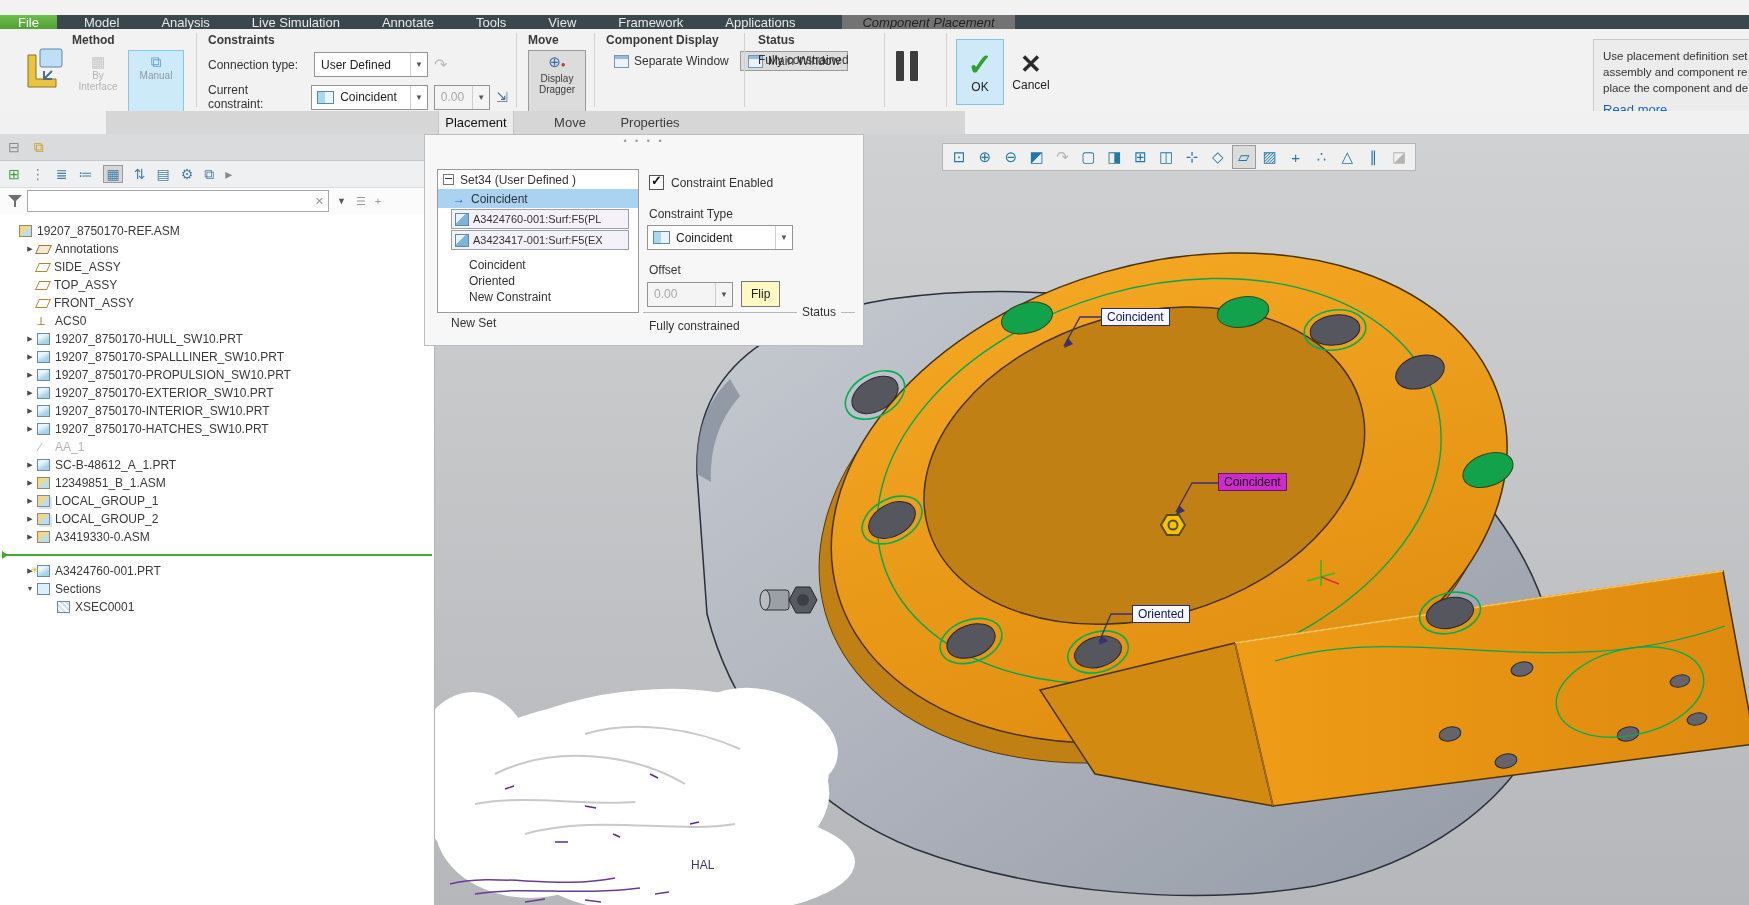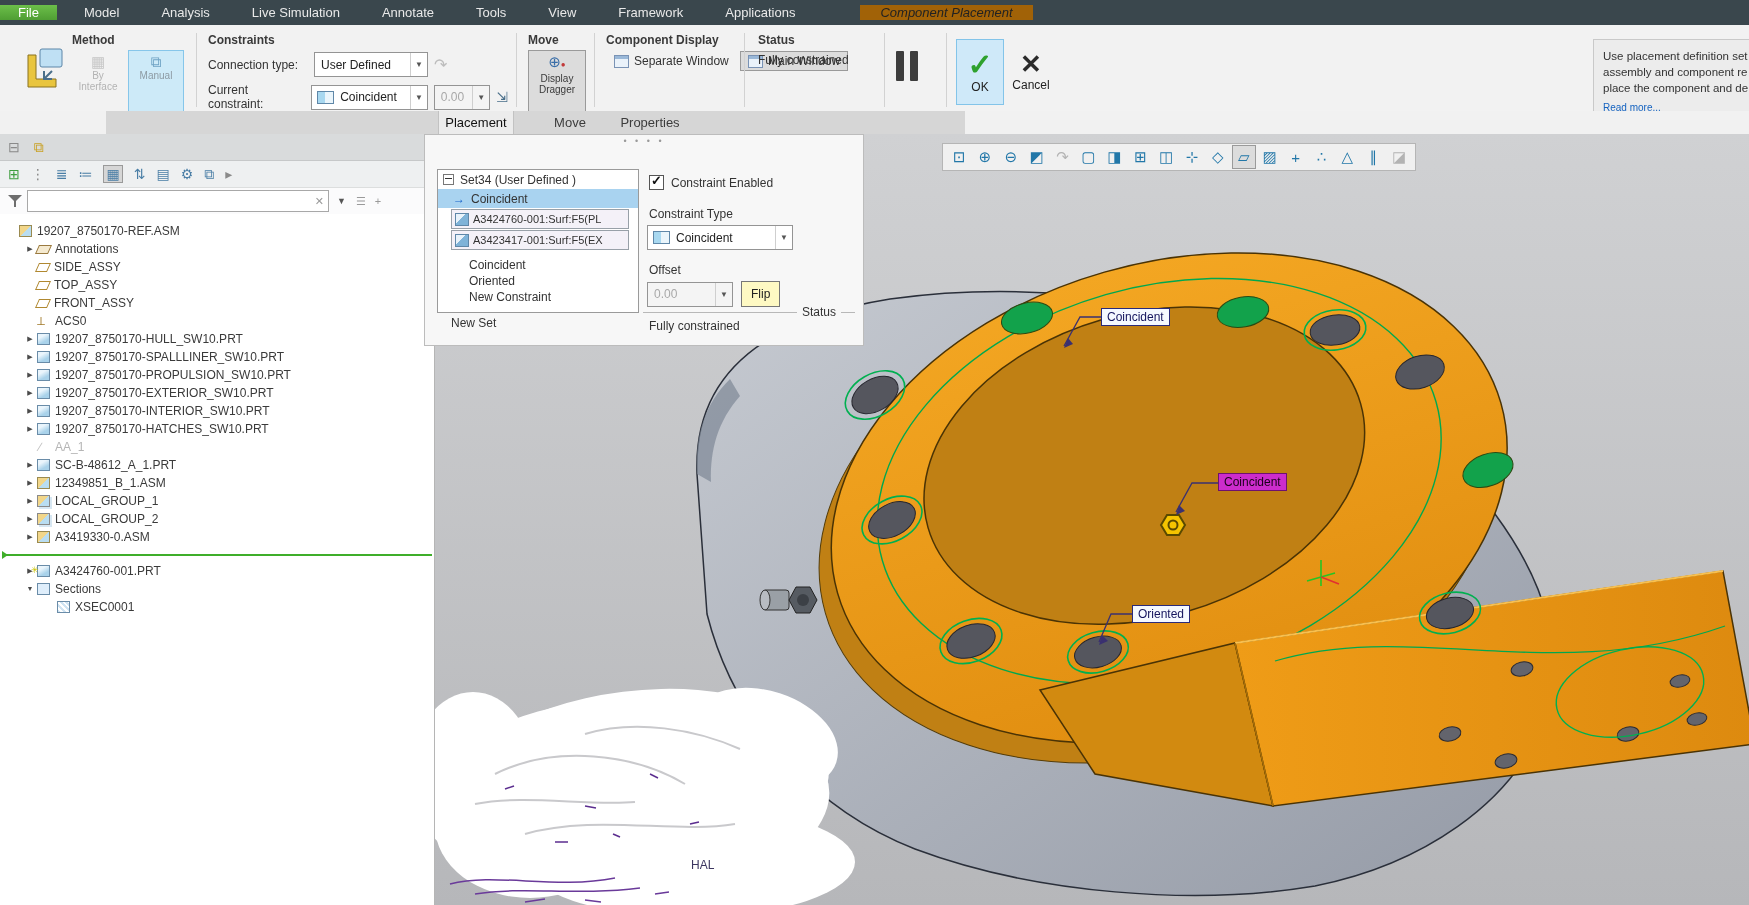--- a/index.html
+++ b/index.html
@@ -1,22 +1,22 @@
 <!DOCTYPE html>
 <html><head>
 <meta charset="utf-8">
 <style>
   html,body{margin:0;padding:0;background:#888;}
   #app{position:relative;width:1749px;height:905px;overflow:hidden;background:#f2f2f2;
        font-family:"Liberation Sans",sans-serif;color:#333;font-size:12px;-webkit-user-select:none;}
   
-  .mb{position:absolute;left:0;top:0;width:1749px;height:25px;background:#3a474d;display:flex;align-items:center;}
+  .mb{position:absolute;left:0;top:15px;width:1749px;height:25px;background:#3a474d;display:flex;align-items:flex-start;}
   .mi{display:flex;align-items:center;padding:0 21px;color:#e9e9e9;font-size:13px;cursor:default;}
   .mi[data-type="file"]{background:linear-gradient(#6cbf4a,#4f9e33);color:#fff;padding:0 18px;margin-right:6px;}
-  .mi[data-type="active"]{background:#a16207;color:#222;font-style:italic;margin-left:44px;padding:0 20px;}
+  .mi[data-type="active"]{background:#737373;color:#222;font-style:italic;margin-left:26px;padding:0 20px;}
   
   .ribbon{position:absolute;left:0;top:29px;width:1749px;height:82px;background:#f2f2f2;}
   .bigicon{position:absolute;left:22px;top:12px;width:48px;height:52px;}
   .sep{position:absolute;top:4px;bottom:4px;width:1px;background:#d2d2d2;}
   .grp{position:absolute;top:4px;}
   .gt{font-weight:bold;color:#3a3a3a;font-size:12px;}
   .lbl{font-size:12px;color:#333;}
   .btn2{display:inline-flex;flex-direction:column;align-items:center;justify-content:flex-start;
         text-align:center;font-size:10px;color:#8d9aa3;border:1px solid transparent;padding:3px 2px;}
   .btn2 .bi{font-size:15px;line-height:16px;}
@@ -35,21 +35,21 @@
   .pausebars{display:inline-flex;gap:6px;}
   .pausebars i{width:8px;height:30px;background:#3d3d3d;border-radius:1px;}
   .okbox{position:absolute;left:956px;top:10px;width:46px;height:64px;background:#cfe9f9;border:1px solid #83c4e9;
          display:flex;flex-direction:column;align-items:center;justify-content:center;font-size:12px;color:#222;}
   .okbox .chk{color:#2ea12e;font-size:30px;font-weight:bold;line-height:30px;}
   .cancelbox{position:absolute;left:1006px;top:10px;width:50px;height:64px;display:flex;flex-direction:column;align-items:center;justify-content:center;font-size:12px;color:#222;}
   .cancelbox .xg{font-size:26px;font-weight:bold;color:#2b2b2b;line-height:28px;}
   .help{position:absolute;left:1593px;top:10px;width:156px;height:86px;background:#ececec;border:1px solid #c9c9c9;
         padding:8px 0 0 9px;overflow:hidden;}
   .help .hl{font-size:11.5px;color:#333;white-space:nowrap;line-height:16px;}
-  .help a{color:#1563c0;text-decoration:underline;font-size:10px;display:inline-block;margin-top:6px;text-align:right;}
+  .help a{color:#1563c0;text-decoration:underline;font-size:13px;display:inline-block;margin-top:6px;text-align:right;}
   
   .tstrip{position:absolute;left:0;top:111px;width:1749px;height:23px;
           background:linear-gradient(90deg,#f1f1f1 0 106px,#d6d6d6 106px 965px,#f1f1f1 965px);}
   .tab{position:absolute;top:0;height:23px;display:flex;align-items:center;justify-content:center;font-size:13px;color:#3c3c3c;}
   .tab[data-active="true"]{background:#ececec;color:#111;border-left:1px solid #c2c2c2;border-right:1px solid #c2c2c2;}
   
   .lp{position:absolute;left:0;top:134px;width:435px;height:771px;background:#fff;border-right:1px solid #b5b5b5;box-sizing:border-box;}
   .sA{height:26px;background:#d9dbdc;display:flex;align-items:center;gap:14px;padding-left:8px;border-bottom:1px solid #c6c8c9;}
   .sB{height:26px;background:#eef0f1;display:flex;align-items:center;gap:11px;padding-left:8px;border-bottom:1px solid #dcdede;}
   .tbi{font-size:14px;color:#4a7ea6;line-height:16px;cursor:default;}

